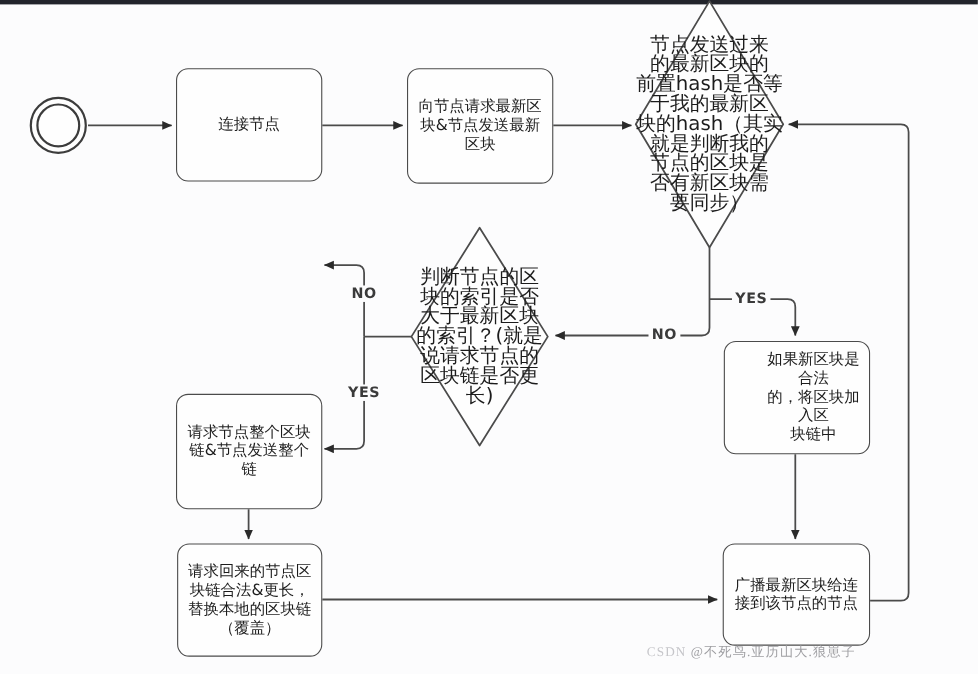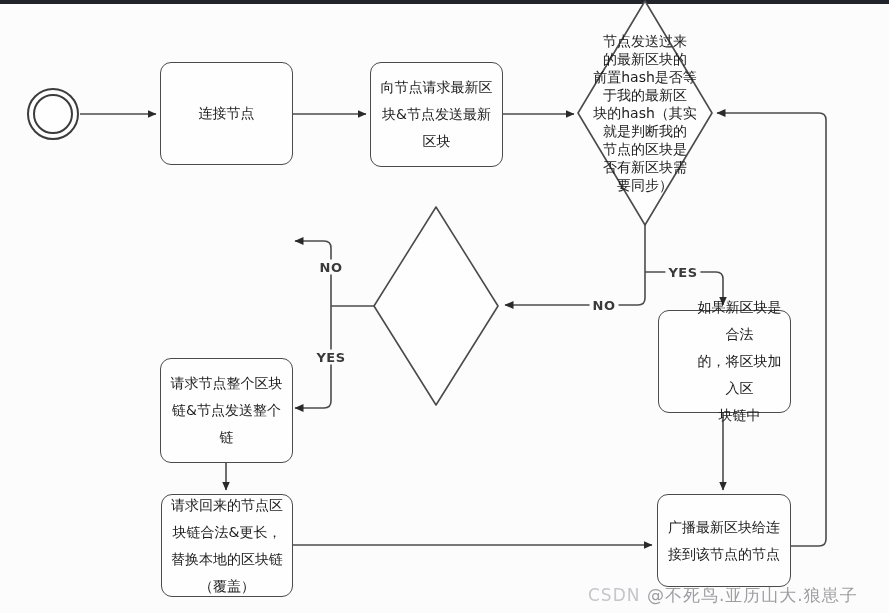--- a/index.html
+++ b/index.html
@@ -10,36 +10,36 @@
   }
   .topbar {
     position:absolute; left:0; top:0; width:889px; height:4px;
     background:#22242b;
   }
   svg.wires { position:absolute; left:0; top:0; width:889px; height:613px; }
   .box {
     position:absolute; box-sizing:border-box;
     border:1.5px solid #4b4b4b; border-radius:11px; background:#fefefe;
     display:flex; align-items:center; justify-content:center;
-    text-align:center; font-size:14px; line-height:27px; color:#1c1c1c;
+    text-align:center; font-size:14px; line-height:17px; color:#1c1c1c;
     white-space:pre-line; padding:4px;
   }
   .diamond-label {
     position:absolute; transform:translate(-50%,-50%);
-    text-align:center; font-size:14px; line-height:18px; color:#1c1c1c;
+    text-align:center; font-size:18px; line-height:18px; color:#1c1c1c;
     white-space:pre-line;
   }
   .edge-label {
     position:absolute; transform:translate(-50%,-50%);
     font-size:13px; font-weight:bold; color:#3a3a3a;
     background:#fcfcfd; padding:0 3px; letter-spacing:.5px;
   }
   .watermark {
     position:absolute; left:588px; top:584px;
-    font-size:17px; letter-spacing:1px; white-space:nowrap; z-index:5;
+    font-size:12px; letter-spacing:1px; white-space:nowrap; z-index:5;font-family:Liberation Serif, serif;
   }
   .watermark .brand  { color:#c6c6ca; }
   .watermark .author { color:#9e9ea2; }
 
   
   #node-connect        { left:160px; top:62px;  width:133px; height:103px; }
   #node-request        { left:370px; top:62px;  width:133px; height:105px; }
   #node-do-nothing     { left:158px; top:188px; width:134px; height:105px; }
   #node-request-chain  { left:160px; top:358px; width:133px; height:105px; }
   #node-replace-chain  { left:161px; top:494px; width:132px; height:103px; }
@@ -111,20 +111,27 @@
 
   <div class="diamond-label" id="label-prev-hash">节点发送过来
 的最新区块的
 前置hash是否等
 于我的最新区
 块的hash（其实
 就是判断我的
 节点的区块是
 否有新区块需
 要同步）</div>
+  <div class="diamond-label" id="label-index-chk">判断节点的区
+块的索引是否
+大于最新区块
+的索引？(就是
+说请求节点的
+区块链是否更
+长)</div>
 
   <div class="edge-label" id="lbl-hash-yes">YES</div>
   <div class="edge-label" id="lbl-hash-no">NO</div>
   <div class="edge-label" id="lbl-index-no">NO</div>
   <div class="edge-label" id="lbl-index-yes">YES</div>
 
   <div class="watermark">
     <span class="brand">CSDN</span>
     <span class="author">@不死鸟.亚历山大.狼崽子</span>
   </div>

